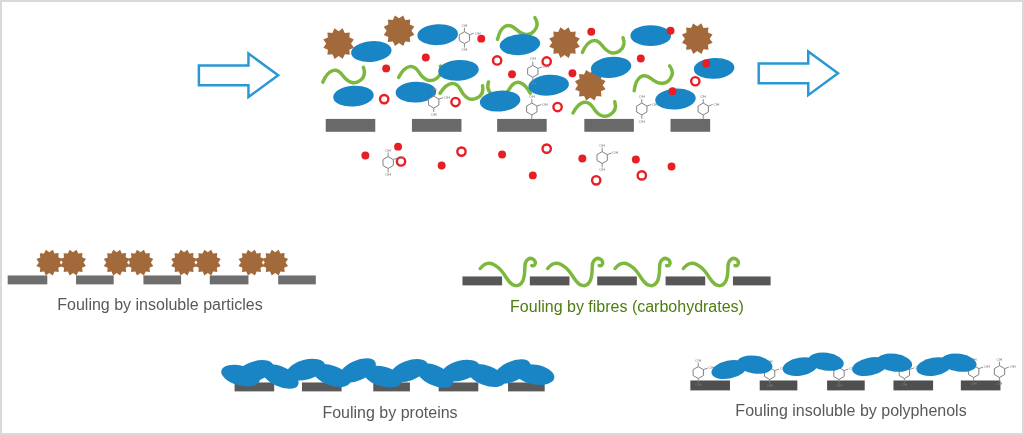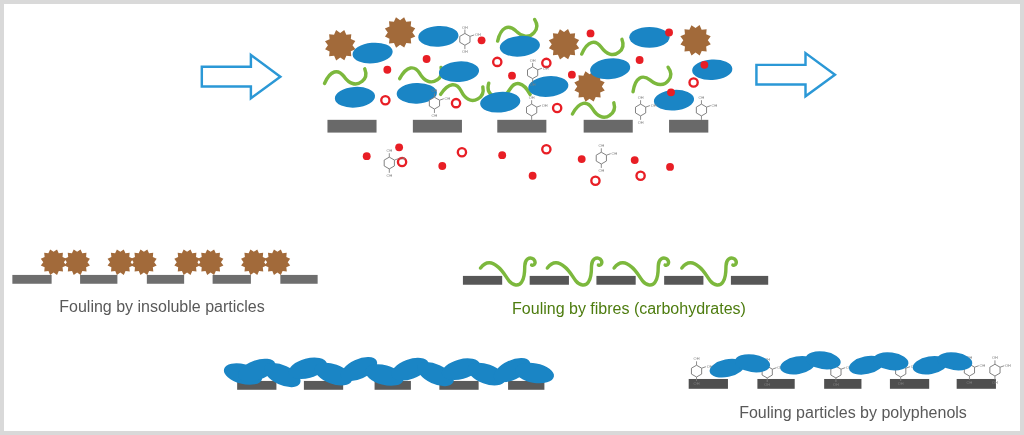--- a/index.html
+++ b/index.html
@@ -1,20 +1,20 @@
 <!DOCTYPE html>
 <html><head>
 <meta charset="utf-8">
 <style>
   html,body{margin:0;padding:0;background:#fff;}
   #frame{
     position:relative;
     width:1024px;height:435px;
     box-sizing:border-box;
-    border:4px solid #22c55e;
+    border:2px solid #22c55e;
     background:#fff;
     font-family:"Liberation Sans", sans-serif;
     overflow:hidden;
   }
   #scene{position:absolute;left:0;top:0;width:100%;height:100%;}
   .caption{
     position:absolute;
     transform:translateX(-50%);
     font-size:16px;
     line-height:18px;
@@ -280,14 +280,15 @@
         <ellipse cx="829" cy="363" rx="18" ry="9" fill="#1a85c5" transform="rotate(8 829 363)"></ellipse>
         <ellipse cx="873" cy="368" rx="18" ry="9" fill="#1a85c5" transform="rotate(-12 873 368)"></ellipse>
         <ellipse cx="898" cy="364" rx="18" ry="9" fill="#1a85c5" transform="rotate(8 898 364)"></ellipse>
         <ellipse cx="938" cy="368" rx="18" ry="9" fill="#1a85c5" transform="rotate(-10 938 368)"></ellipse>
         <ellipse cx="963" cy="364" rx="18" ry="9" fill="#1a85c5" transform="rotate(8 963 364)"></ellipse>
       </g>
     </svg>
 
   <div class="caption" id="cap0" style="left: 158px; top: 294px; color: rgb(89, 89, 89);">Fouling by insoluble particles</div>
   <div class="caption" id="cap1" style="left: 625px; top: 296px; color: #4d7c0f;">Fouling by fibres (carbohydrates)</div>
-  <div class="caption" id="cap3" style="left: 849px; top: 400px; color: rgb(89, 89, 89);">Fouling particles by polyphenols</div>
+  <div class="caption" id="cap2" style="left: 388px; top: 402px; color: rgb(89, 89, 89);">Fouling by proteins</div>
+  <div class="caption" id="cap3" style="left: 849px; top: 400px; color: rgb(89, 89, 89);">Fouling insoluble by polyphenols</div>
 </div>
 
 </body></html>

